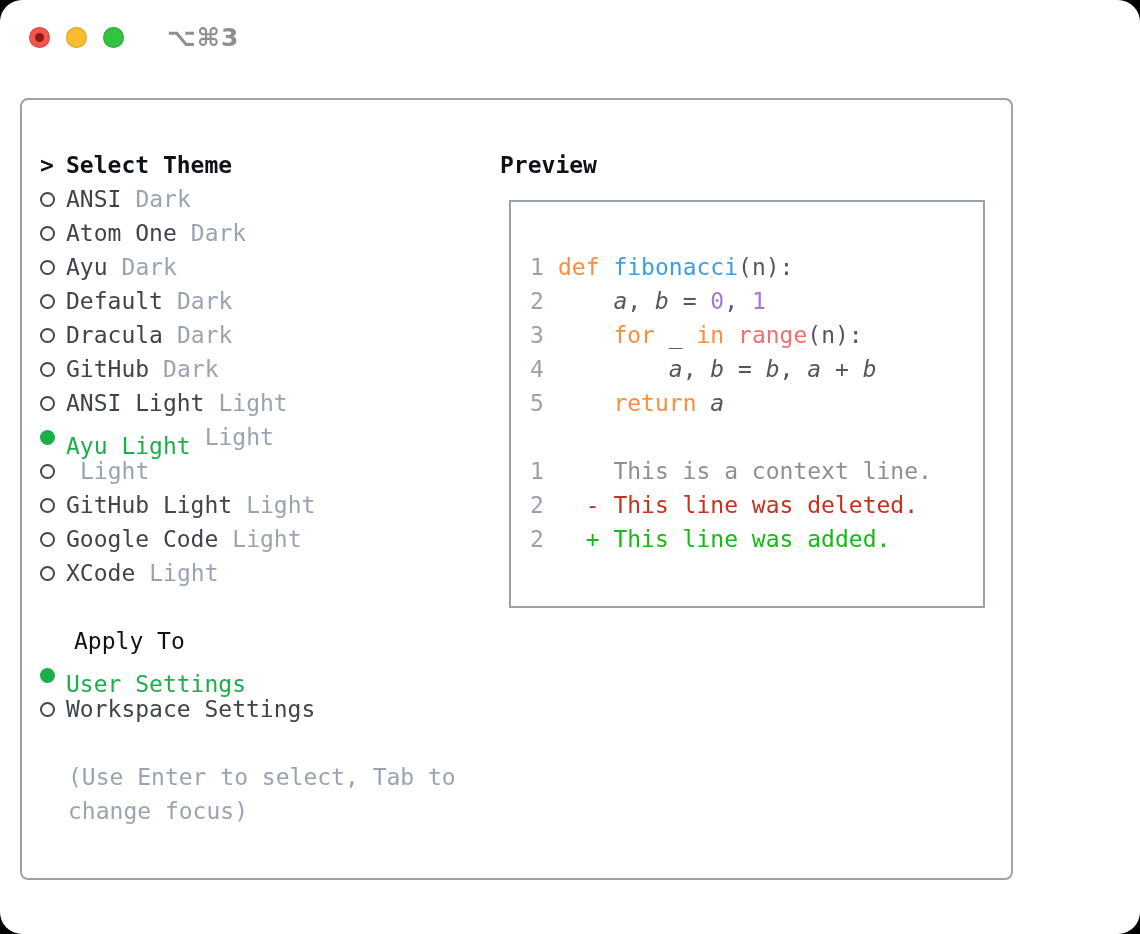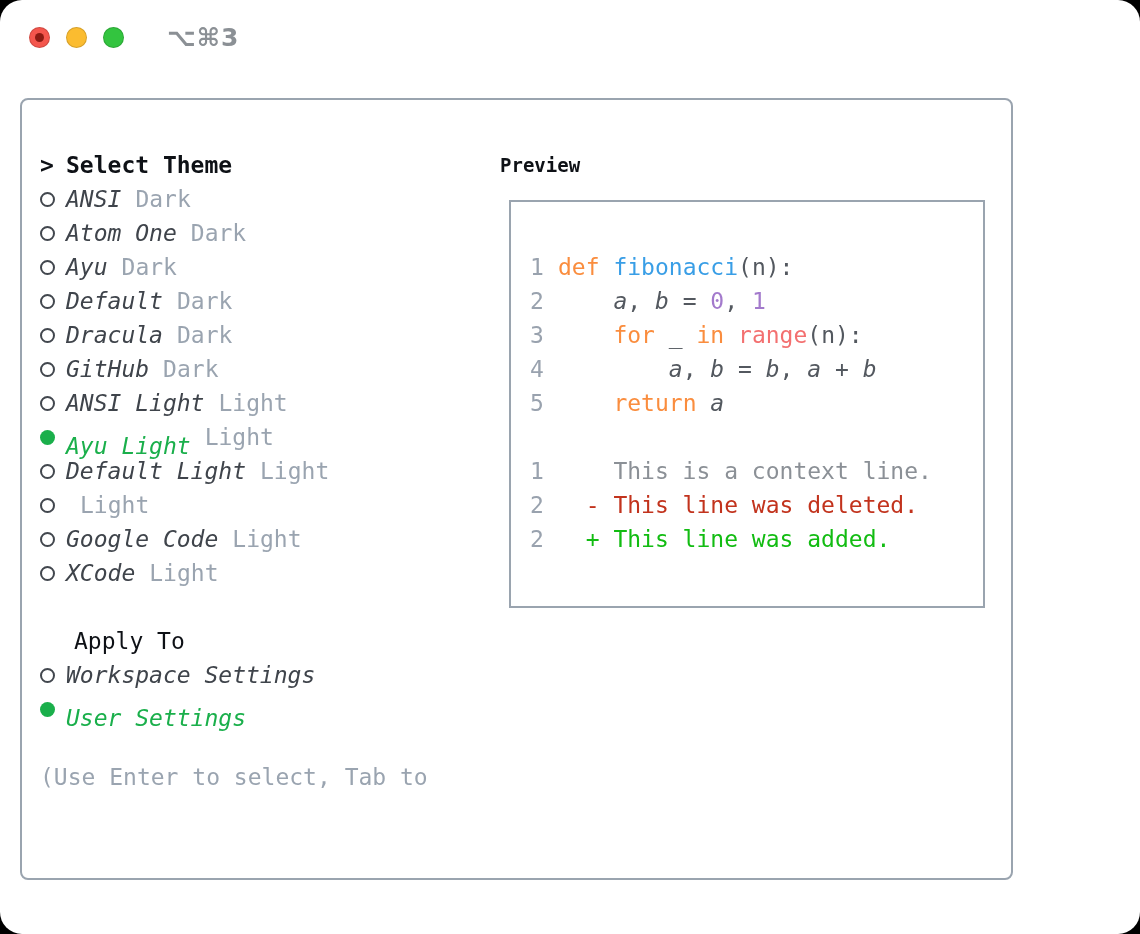--- a/index.html
+++ b/index.html
@@ -20,28 +20,28 @@
   
   .panel{position:absolute;left:20px;top:98px;width:989px;height:778px;border:2px solid var(--border);border-radius:8px;background:#fff;}
   
   .leftcol{position:absolute;left:18px;top:48px;font-size:23px;line-height:34px;}
   .row{display:flex;height:34px;align-items:center;}
   .marker{width:26px;flex:none;display:flex;align-items:center;}
   .cursor{font-weight:700;color:var(--text_black);}
   .hdrtext{font-weight:700;color:var(--text_black);white-space:pre;}
   .ring{width:11px;height:11px;border:2px solid var(--radio_ring);border-radius:50%;}
   .selfill{width:15px;height:15px;background:var(--accent_green);border-radius:50%;}
-  .tname{color:var(--text_dark);white-space:pre;font-style:italic;}
+  .tname{color:var(--text_dark);white-space:pre;}
   .tname.sel{color:var(--accent_green);margin-top:17px;}
   .variant{color:var(--muted);margin-left:14px;white-space:pre;}
   .spacer{height:34px;}
   .applyhdr{margin-left:34px;color:var(--text_black);white-space:pre;}
-  .helpline{height:34px;color:var(--muted);white-space:pre;}
-  
-  .previewhdr{position:absolute;left:478px;top:48px;height:34px;line-height:34px;font-size:19px;font-weight:700;color:var(--text_black);white-space:pre;}
+  .helpline{height:34px;color:var(--muted);white-space:pre;margin-left:28px;}
+  
+  .previewhdr{position:absolute;left:478px;top:48px;height:34px;line-height:34px;font-size:23px;font-weight:700;color:var(--text_black);white-space:pre;}
   .pbox{position:absolute;left:487px;top:100px;width:472px;height:404px;border:2px solid var(--border);background:#fff;}
   .plines{position:absolute;left:19px;top:48px;font-size:23px;line-height:34px;}
   .pline{display:flex;height:34px;}
   .ln{width:28px;flex:none;color:var(--gutter);white-space:pre;}
   .ptext{white-space:pre;}
   .tk-pl{color:var(--plain);}
   .tk-kw{color:var(--kw);}
   .tk-fn{color:var(--fn);}
   .tk-ca{color:var(--call);margin-top:36px;}
   .tk-nm{color:var(--num);}
@@ -129,27 +129,27 @@
             <span class="marker">
               <span class="selfill"></span>
             </span>
             <span class="tname sel">Ayu Light</span>
             <span class="variant">Light</span>
           </div>
           <div class="row">
             <span class="marker">
               <span class="ring"></span>
             </span>
-            <span class="tname">Default Light</span>
-            <span class="variant">Light</span>
-          </div>
-          <div class="row">
-            <span class="marker">
-              <span class="ring"></span>
-            </span>
+            <span class="variant">Light</span>
+          </div>
+          <div class="row">
+            <span class="marker">
+              <span class="ring"></span>
+            </span>
+            <span class="tname">GitHub Light</span>
             <span class="variant">Light</span>
           </div>
           <div class="row">
             <span class="marker">
               <span class="ring"></span>
             </span>
             <span class="tname">Google Code</span>
             <span class="variant">Light</span>
           </div>
           <div class="row">
@@ -160,34 +160,35 @@
             <span class="variant">Light</span>
           </div>
         </div>
       <div class="spacer"></div>
       <div class="row">
         <span class="applyhdr">Apply To</span>
       </div>
       <div id="apply-list">
           <div class="row">
             <span class="marker">
+              <span class="selfill"></span>
+            </span>
+            <span class="tname sel">User Settings</span>
+          </div>
+          <div class="row">
+            <span class="marker">
               <span class="ring"></span>
             </span>
             <span class="tname">Workspace Settings</span>
-          </div>
-          <div class="row">
-            <span class="marker">
-              <span class="selfill"></span>
-            </span>
-            <span class="tname sel">User Settings</span>
           </div>
         </div>
       <div class="spacer"></div>
       <div id="help-lines">
           <div class="helpline">(Use Enter to select, Tab to</div>
+          <div class="helpline">change focus)</div>
         </div>
     </div>
 
     <div class="previewhdr">Preview</div>
     <div class="pbox">
       <div class="plines" id="preview-lines">
           <div class="pline">
             <span class="ln">1</span>
             <span class="ptext"><span class="tk-kw">def</span><span class="tk-pl"> </span><span class="tk-fn">fibonacci</span><span class="tk-pl">(n):</span></span>
           </div>

